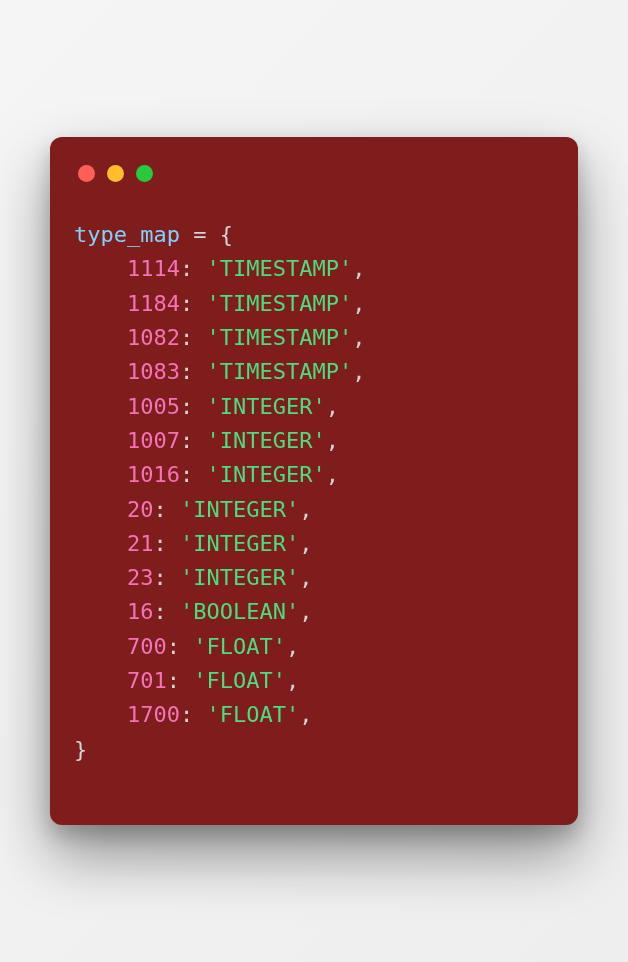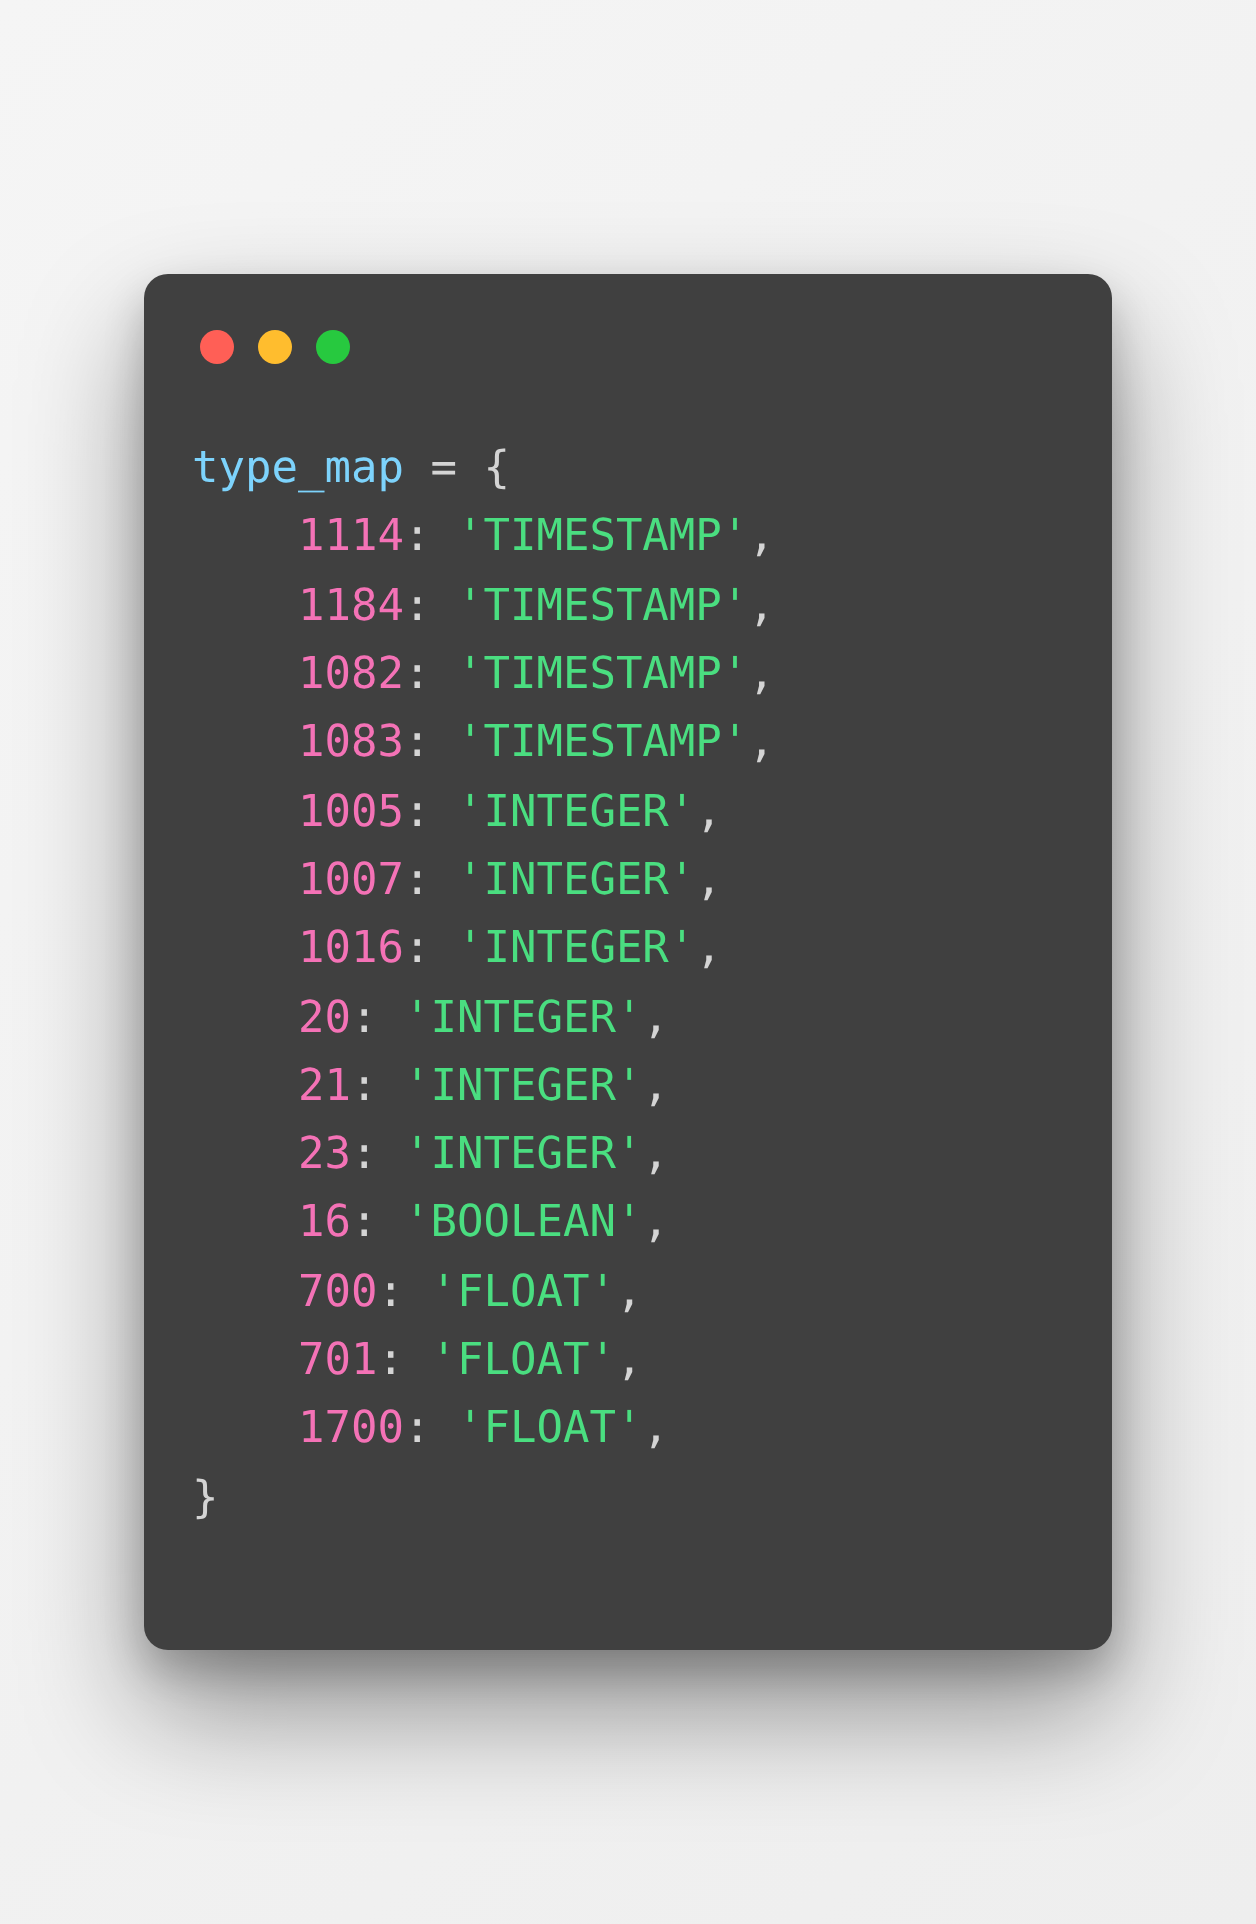--- a/index.html
+++ b/index.html
@@ -6,23 +6,23 @@
     body {
       width: 628px;
       height: 962px;
       background: linear-gradient(135deg, #f5f5f5 0%, #eeeeee 100%);
       display: flex;
       align-items: center;
       justify-content: center;
       font-family: 'Menlo', 'Monaco', 'Consolas', monospace;
     }
     .window {
-      background: #404040;
+      background: #7f1d1d;
       border-radius: 12px;
-      width: 484px;
+      width: 528px;
       padding: 28px 24px 58px 24px;
       box-shadow: 0 30px 60px rgba(0,0,0,0.4), 0 10px 20px rgba(0,0,0,0.2);
     }
     .traffic-lights {
       display: flex;
       gap: 12px;
       margin-bottom: 36px;
       margin-left: 4px;
     }
     .dot {

